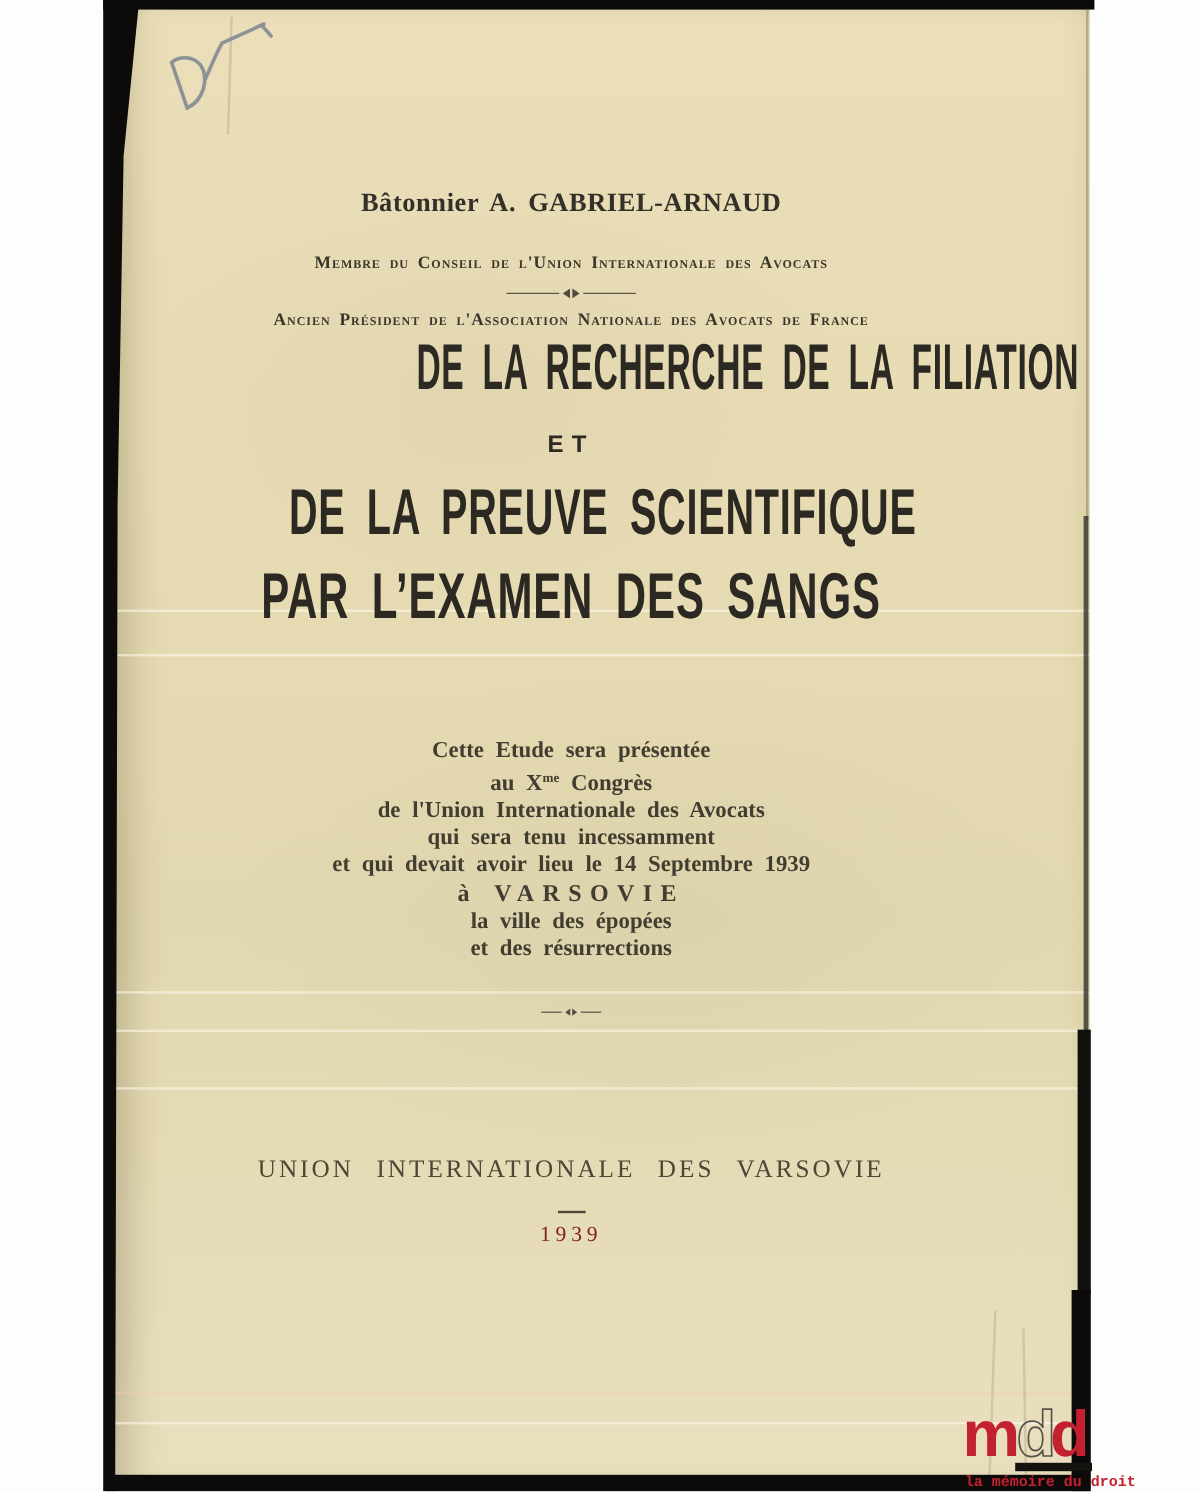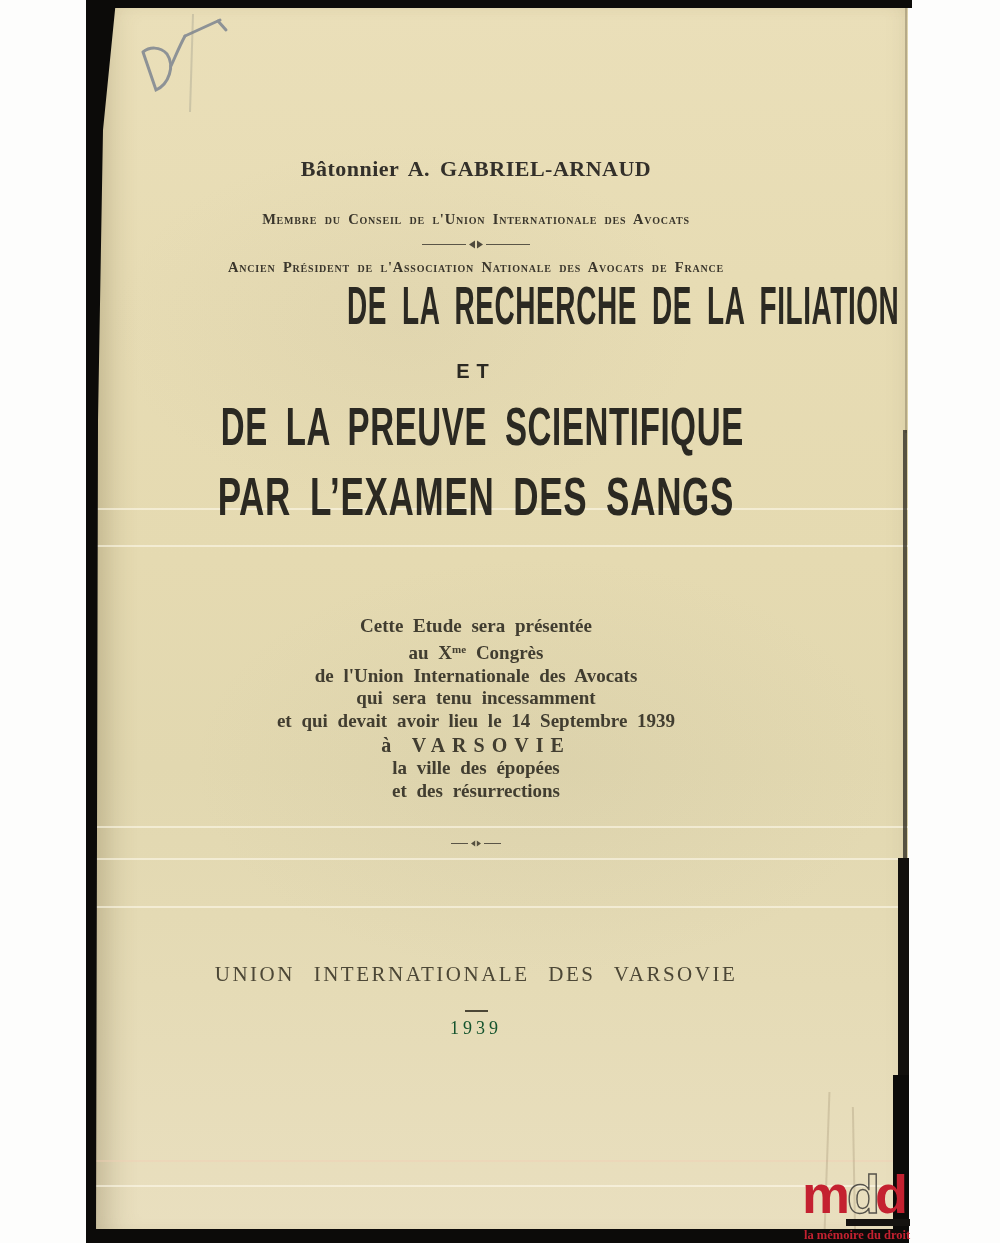--- a/index.html
+++ b/index.html
@@ -32,37 +32,37 @@
   .cred1{top:211px;margin-top:48px;} .cred2{top:211px;}
   .divider{display:flex;align-items:center;justify-content:center;gap:3px;}
   .div1{top:240px;} .div2{top:840px;}
   .divider .rule{height:1px;background:#5a5547;}
   .div1 .rule{width:44px;} .div2 .rule{width:17px;}
   .bowtie{display:block;}
   
   .title{color:#2b2922;font-family:"Liberation Sans", sans-serif;font-weight:700;}
   .tline{display:inline-block;white-space:nowrap;font-size:50px;line-height:46px;word-spacing:12px;letter-spacing:1px;}
   .t1{top:283px;padding-left:44px;} .t1 .tline{transform:scale(0.56,1.08);}
-  .t2{top:404px;} .t2 .tline{transform:scale(0.66,1.08);}
+  .t2{top:404px;padding-left:20px;} .t2 .tline{transform:scale(0.66,1.08);}
   .t3{top:474px;} .t3 .tline{transform:scale(0.70,1.08);}
   .et{top:360px;font-family:"Liberation Sans", sans-serif;font-weight:700;font-size:20px;letter-spacing:7px;color:#2b2922;}
   
   .sub{top:615px;font-size:19px;font-weight:bold;color:#413d30;word-spacing:5px;}
   .sub .ln{line-height:22.8px;}
   .sub .city{font-size:20px;letter-spacing:7px;line-height:24px;word-spacing:2px;font-weight:bold;}
   .sub sup{font-size:11px;vertical-align:6px;letter-spacing:0;}
   .pub{top:962px;font-size:21px;letter-spacing:2.5px;word-spacing:11px;color:#4c4736;font-weight:normal;}
   .pubdash{top:998px;} .pubdash .dash{display:inline-block;width:23px;height:2px;background:#4c4736;}
-  .year{top:1018px;font-size:18px;letter-spacing:4px;color:#14532d;}
+  .year{top:1018px;font-size:18px;letter-spacing:4px;color:#7f1d1d;}
   
   .pencil{position:absolute;left:0;top:0;}
   
   .mdd{position:absolute;left:802px;top:1170px;width:110px;height:73px;}
   .mdd-bar{position:absolute;left:44px;top:49px;width:64px;height:7px;background:#151310;}
-  .mdd-tagline{position:absolute;left:2px;top:58px;width:108px;font-family:Liberation Serif, serif;
+  .mdd-tagline{position:absolute;left:2px;top:58px;width:108px;font-family:Liberation Mono, monospace;
     font-weight:bold;font-size:12.5px;color:#c42130;white-space:nowrap;}
 </style>
 </head>
 <body>
 
 <div class="scan">
 
   <div class="cover">
     <div class="streak" style="top:501px"></div>
     <div class="streak" style="top:538px"></div>

